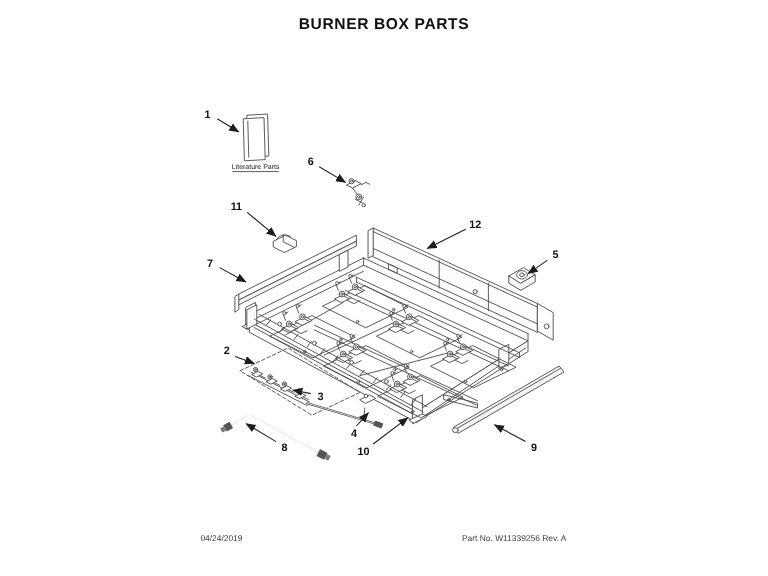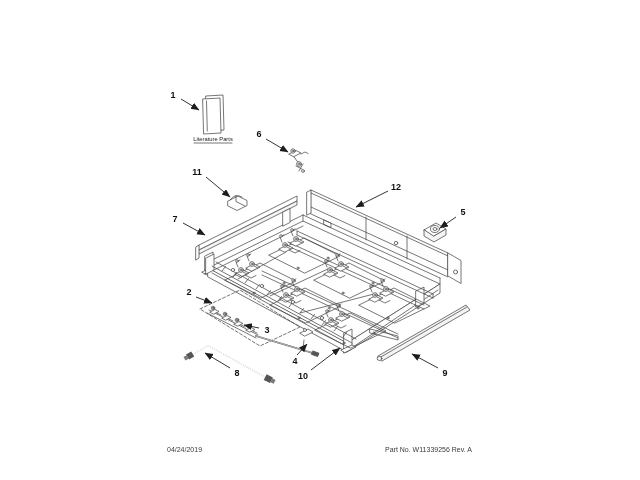--- a/index.html
+++ b/index.html
@@ -17,20 +17,21 @@
   .callout-num{font-family:"Liberation Sans",sans-serif;font-size:9px;font-weight:700;
                fill:#111;text-anchor:middle;}
   .leader{stroke:#1d1d1d;stroke-width:.9;fill:none;}
   .lit-label{font-family:"Liberation Sans",sans-serif;font-size:5.8px;fill:#222;text-anchor:middle;}
 </style>
 </head>
 <body>
 
 <div id="page">
 
+  <div id="title">BURNER BOX PARTS</div>
 
   <svg id="diagram-svg" width="640" height="480" viewBox="0 0 640 480" xmlns="http://www.w3.org/2000/svg">
     <defs>
       <marker id="ah" markerWidth="9" markerHeight="8" refX="8" refY="3.5" orient="auto" markerUnits="userSpaceOnUse">
         <path d="M0,0 L8.5,3.5 L0,7 Z" fill="#1d1d1d"></path>
       </marker>
       <g id="burner" class="ln">
         <path class="fw" d="M-13,3 l8,-4 6,3 -8,4 z"></path>
         <path class="fw" d="M-2,-3 l8,-4 6,3 -8,4 z"></path>
         <circle class="fw" cx="-7" cy="-1" r="2.4"></circle>

